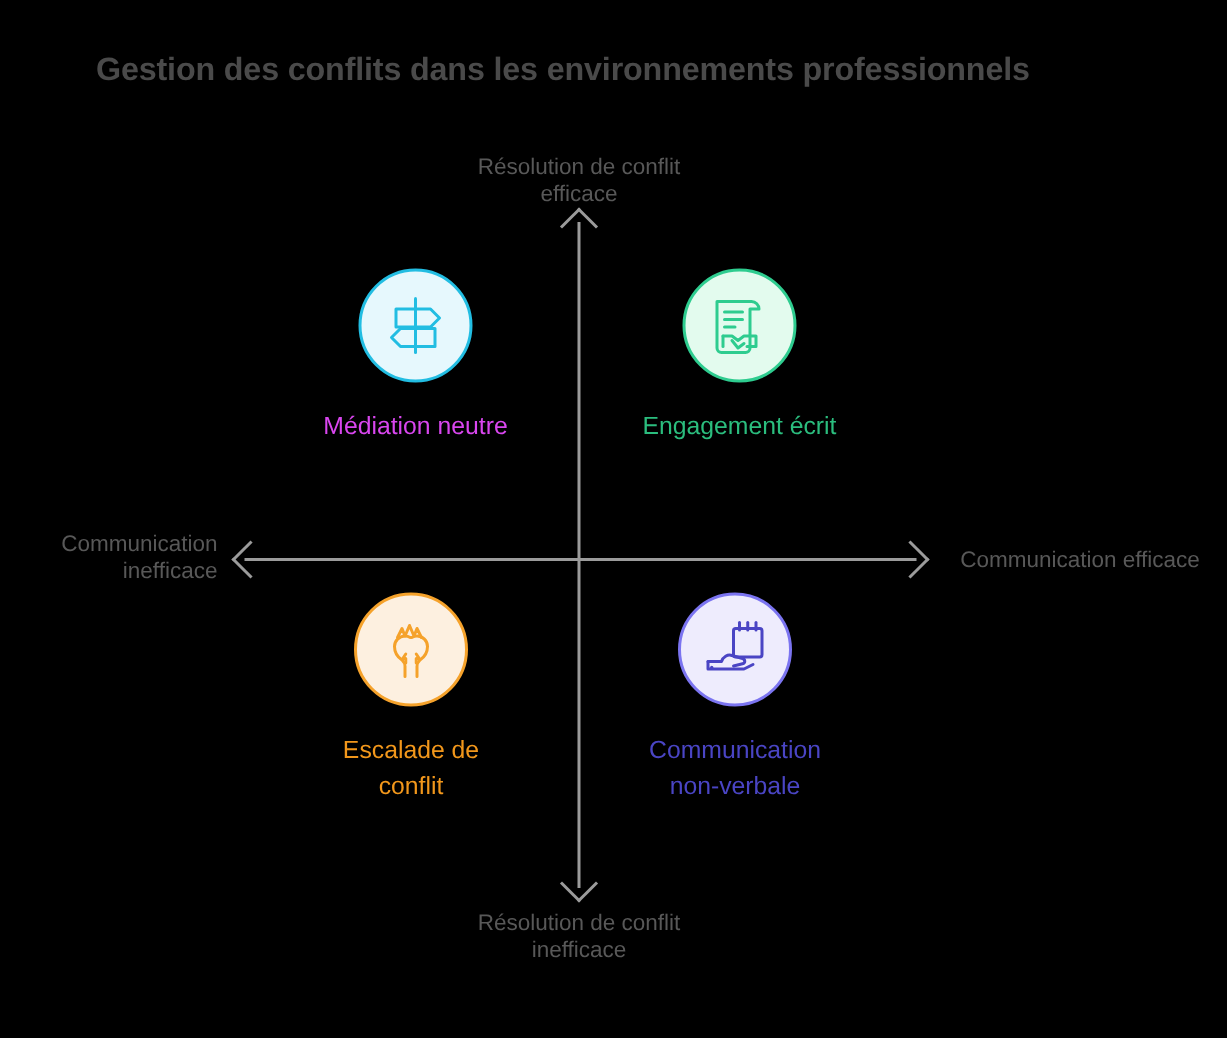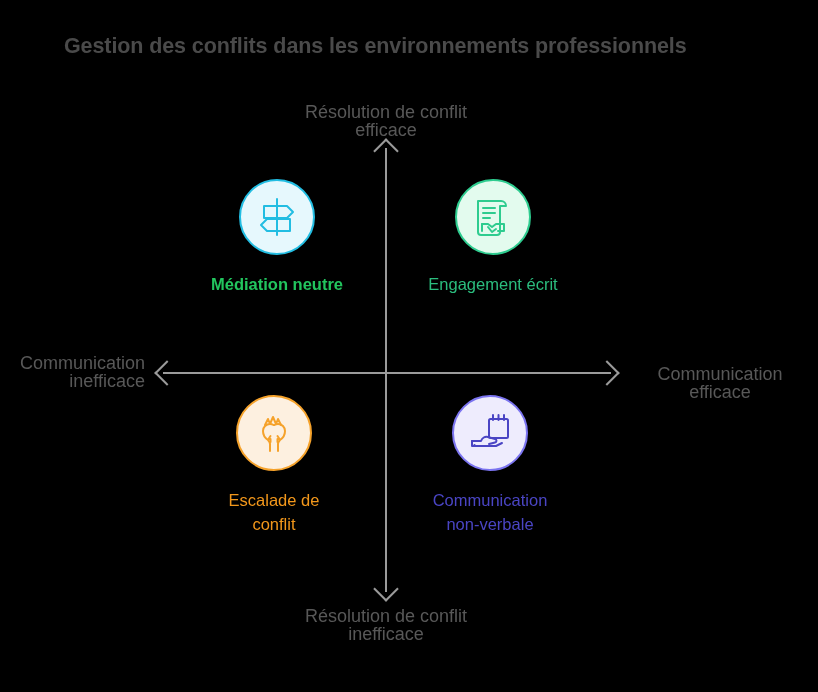--- a/index.html
+++ b/index.html
@@ -56,21 +56,21 @@
     border-top: 2px solid #9b9b9b;
   }
   #arrow-up   { left: 377px; top: 142px;  transform: rotate(45deg); }
   #arrow-down { left: 377px; top: 580px;  transform: rotate(-135deg); }
   #arrow-left { left: 158px; top: 364px;  transform: rotate(-45deg); }
   #arrow-right{ left: 598px; top: 364px;  transform: rotate(135deg); }
 
   
   .axis-label {
     position: absolute;
-    font-size: 18px;
+    font-size: 15px;
     color: #585858;
     line-height: 18px;
   }
   #axis-label-top {
     left: 286px; top: 103px; width: 200px;
     text-align: center;
   }
   #axis-label-bottom {
     left: 286px; top: 607px; width: 200px;
     text-align: center;
@@ -140,21 +140,21 @@
   <div class="quadrant-item" id="item-top-left">
     <div class="icon-circle" style="border-color:#22bde2; background:#e6f8fd;">
       <svg width="46" height="46" viewBox="0 0 46 46">
         <g fill="none" stroke="#22bde2" stroke-width="2" stroke-linejoin="round" stroke-linecap="round">
           <line x1="23" y1="5" x2="23" y2="41"></line>
           <path d="M10 12 H33 L39 18 L33 24 H10 Z"></path>
           <path d="M36 25 H13 L7 31 L13 37 H36 Z"></path>
         </g>
       </svg>
     </div>
-    <div class="item-label" style="color:#22c55e;font-weight:bold;">Médiation neutre</div>
+    <div class="item-label" style="color:#d946ef;">Médiation neutre</div>
   </div>
 
   <div class="quadrant-item" id="item-bottom-left">
     <div class="icon-circle" style="border-color:#f5a22b; background:#fdf0e0;">
       <svg width="46" height="46" viewBox="0 0 46 46">
         <g fill="none" stroke="#f5a22b" stroke-width="2" stroke-linejoin="round" stroke-linecap="round">
           <path d="M14 15 l3 -6 2 5 3 -7 3 7 2 -5 3 6"></path>
           <path d="M19 41 V34 c0 -2 -1 -3 -2 -4 -3 -2 -5 -5 -5 -9 a7 7 0 0 1 7 -7 c1.5 0 2.5 .4 3.5 1"></path>
           <path d="M19.5 26 l-2 3 h2 v3"></path>
           <path d="M27 41 V34 c0 -2 1 -3 2 -4 3 -2 5 -5 5 -9 a7 7 0 0 0 -7 -7 c-1.5 0 -2.5 .4 -3.5 1"></path>

